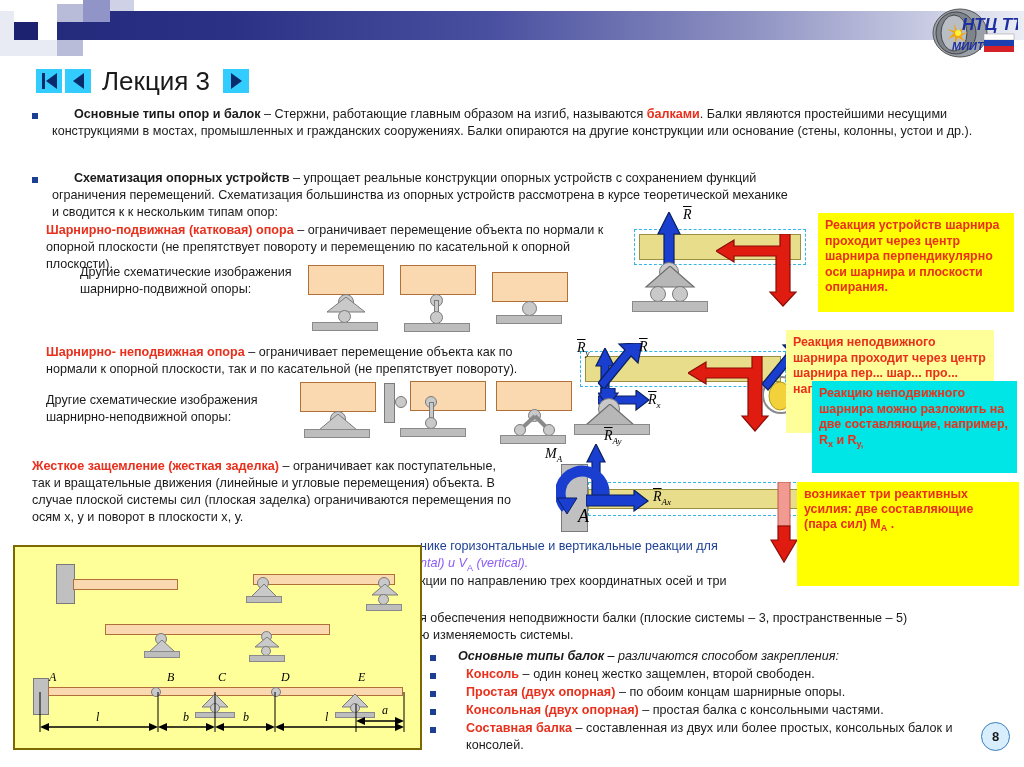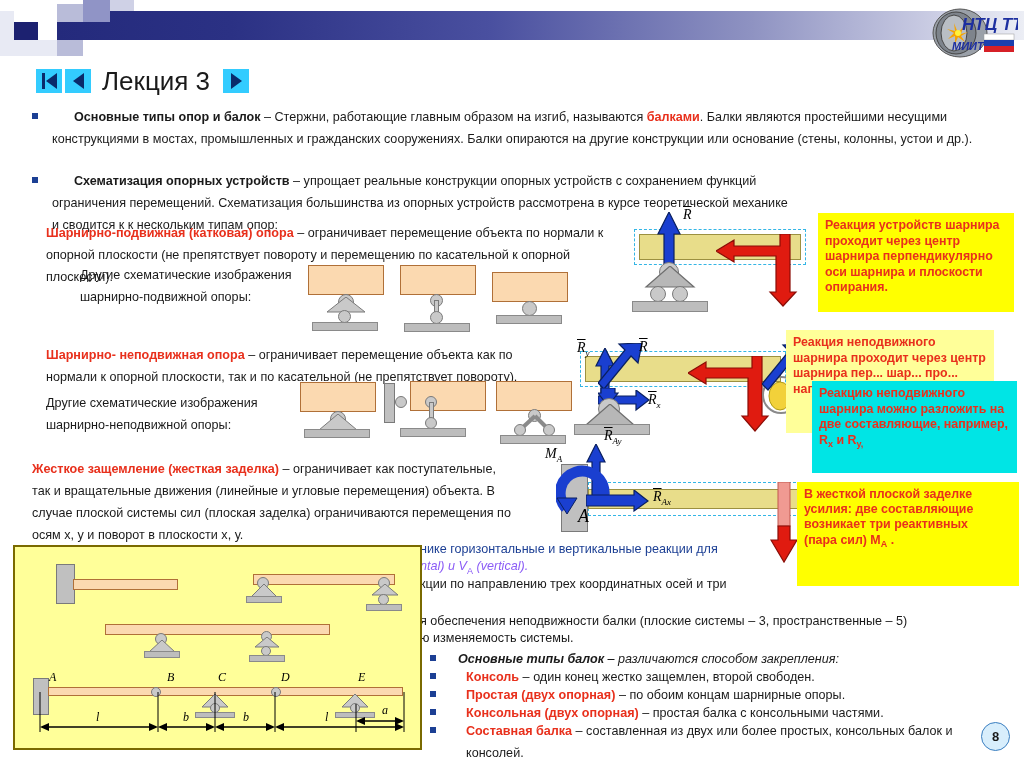--- a/index.html
+++ b/index.html
@@ -38,21 +38,21 @@
   .tri { width:0; height:0; }
   .tri-left  { border-top:8px solid transparent; border-bottom:8px solid transparent; border-right:11px solid #0a2a6b; }
   .tri-right { border-top:8px solid transparent; border-bottom:8px solid transparent; border-left:11px solid #0a2a6b; }
   .bar-l { width:3px; height:16px; background:#0a2a6b; margin-right:1px; }
   .slide-title {
     font-size:26px; color:#1a1a1a; font-weight:400;
     padding:0 10px 0 8px; white-space:nowrap;
   }
 
   
-  .txt { position:absolute; font-size:12.6px; line-height:22px; color:#1a1a1a; }
+  .txt { position:absolute; font-size:12.6px; line-height:17px; color:#1a1a1a; }
   .bullet-sq {
     position:absolute; width:6px; height:6px; background:#1c3f94;
   }
   .b { font-weight:bold; }
   .red { color:#e8301c; font-weight:bold; }
   .ital { font-style:italic; }
 
   
   .callout {
     position:absolute; font-weight:bold; color:#e8301c;
@@ -346,23 +346,22 @@
 
 <div class="callout y" style="left:818px; top:213px; width:196px; height:99px;">Реакция устройств шарнира проходит через центр шарнира перпендикулярно оси шарнира и плоскости опирания.</div>
 
 <div class="callout ly" style="left:786px; top:330px; width:208px; height:103px; background:#ffff99;">Реакция неподвижного шарнира проходит через центр шарнира пер... шар... про... нап...</div>
 
 <div class="callout c" style="left:812px; top:381px; width:205px; height:92px;">
   <span>Реакцию неподвижного шарнира можно разложить на две составляющие, например, R</span><sub style="font-size:9px">x</sub><span> и R</span><sub style="font-size:9px">y,</sub>
 </div>
 
 <div class="callout y" style="left:797px; top:482px; width:222px; height:104px; line-height:15.2px;">
-  <div>В жесткой плоской заделке</div>
+  <div>возникает три реактивных</div>
   <div>усилия: две составляющие</div>
-  <div>возникает три реактивных</div>
   <div>
     <span>(пара сил) M</span><sub style="font-size:9px">A</sub><span> .</span>
   </div>
 </div>
 
 <div class="bigyellow"></div>
 
 <div class="dg wallblk" style="left:56px; top:564px; width:19px; height:40px;"></div>
 <div class="dg beam-blk" style="left:73px; top:579px; width:105px; height:11px;"></div>
 

